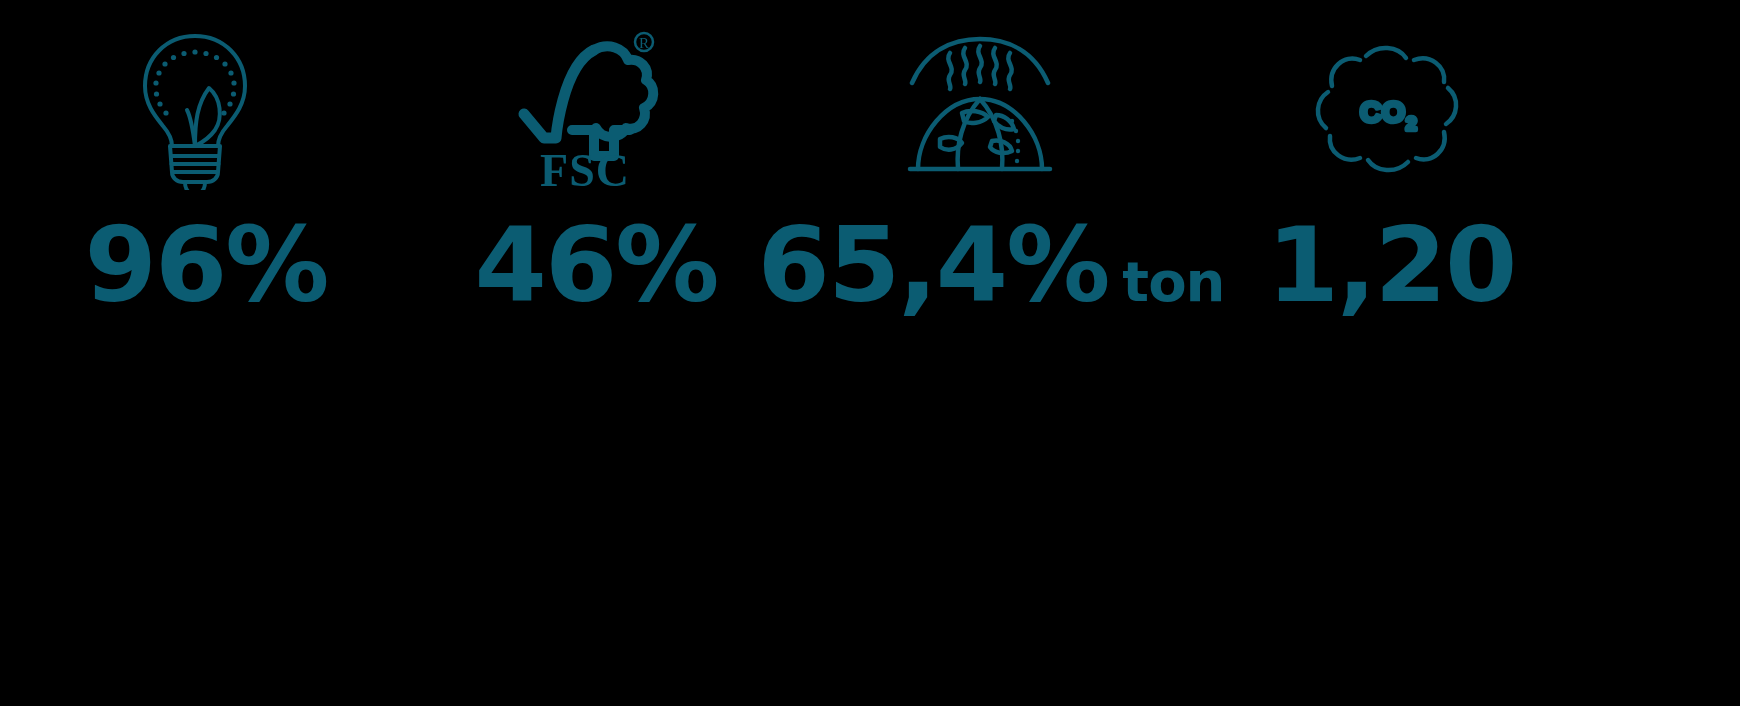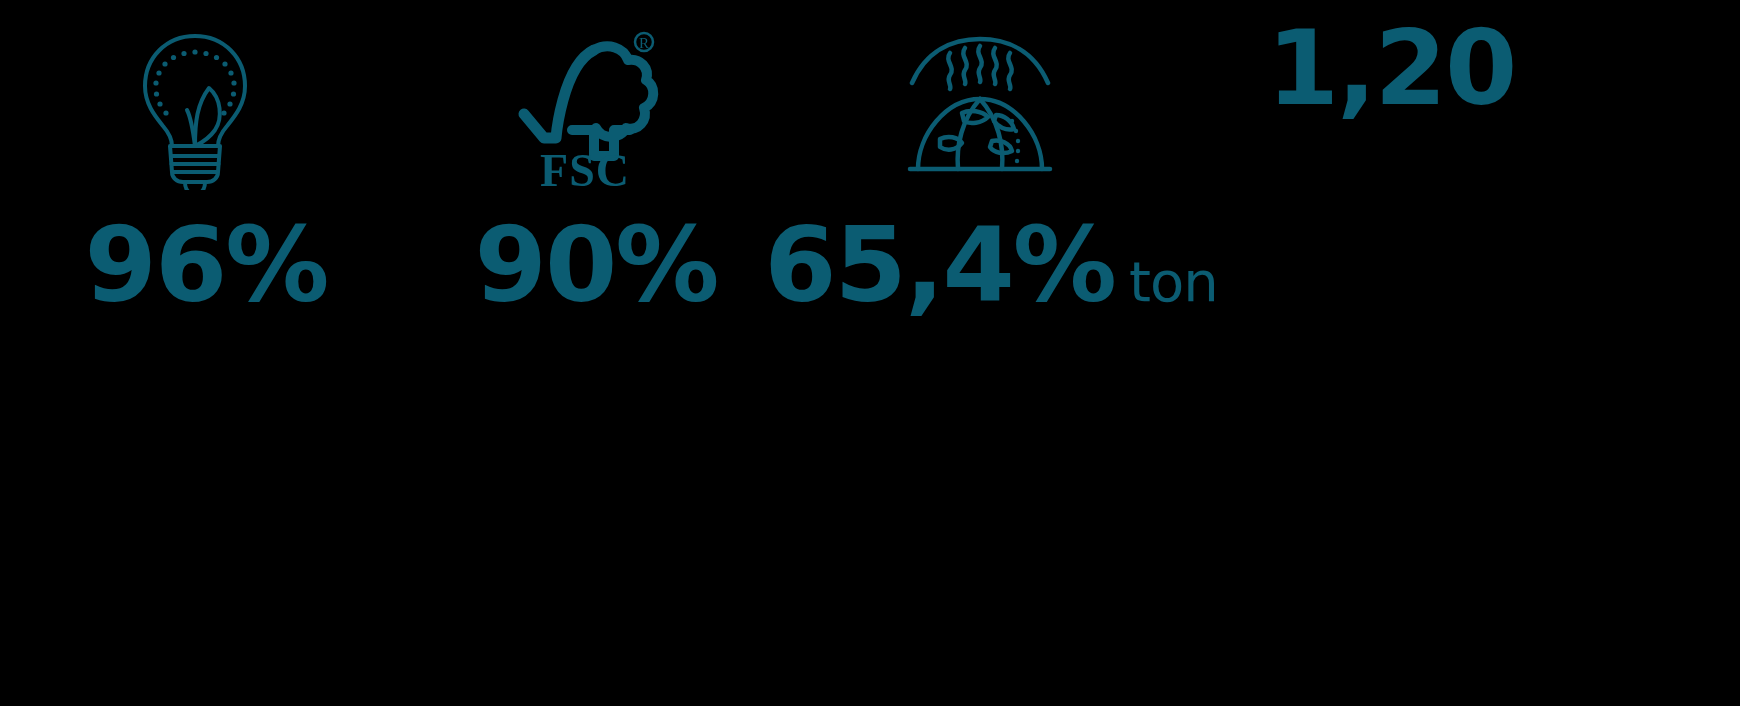--- a/index.html
+++ b/index.html
@@ -72,21 +72,21 @@
     font-family: "DejaVu Sans", sans-serif;
     font-weight: bold;
     font-size: 104px;
     line-height: 1;
     letter-spacing: -2px;
     color: #0b5c72;
   }
 
   .stat-unit {
     font-family: "DejaVu Sans", sans-serif;
-    font-weight: normal;
+    font-weight: bold;
     font-size: 56px;
     line-height: 1;
     color: #0b5c72;
     margin-left: 14px;
     letter-spacing: -1px;
   }
 
   .fsc-text {
     font-family: "Liberation Serif", serif;
     font-weight: bold;
@@ -199,21 +199,21 @@
 
           <g>
             <circle cx="134" cy="12" r="9" stroke="#0b5c72" stroke-width="2.5" fill="none"></circle>
             <text class="reg-text" x="134" y="17.5" text-anchor="middle">R</text>
           </g>
 
           <text class="fsc-text" x="75" y="156" text-anchor="middle">FSC</text>
         </svg>
       </div>
       <div class="value-wrap">
-        <span class="stat-value">90%</span>
+        <span class="stat-value">46%</span>
       </div>
     </div>
 
     <div class="stat-col c3">
       <div class="icon-wrap">
         <svg width="160" height="150" viewBox="0 0 160 150" fill="none" stroke="#0b5c72" stroke-width="4.5" stroke-linecap="round" stroke-linejoin="round">
 
           <path d="M12 48 C 26 16 52 4 80 4 C 108 4 134 16 148 48"></path>
 
           <path d="M50 18 C 44 26 56 32 50 40 C 46 46 52 50 50 54"></path>
@@ -243,20 +243,36 @@
           </g>
         </svg>
       </div>
       <div class="value-wrap">
         <span class="stat-value">65,4%</span>
         <span class="stat-unit">ton</span>
       </div>
     </div>
 
     <div class="stat-col c4">
+      <div class="icon-wrap">
+        <svg width="165" height="140" viewBox="0 0 165 140" fill="none" stroke="#0b5c72" stroke-width="4.5" stroke-linecap="round" stroke-linejoin="round">
+
+          <path d="M34 46 C 30 28 46 14 62 20"></path>
+          <path d="M68 16 C 80 4 100 6 108 18"></path>
+          <path d="M116 20 C 132 14 148 26 146 42"></path>
+          <path d="M150 48 C 162 58 160 76 148 84"></path>
+          <path d="M146 92 C 150 110 134 124 118 118"></path>
+          <path d="M110 122 C 98 134 78 132 70 120"></path>
+          <path d="M62 118 C 46 124 30 112 32 96"></path>
+          <path d="M28 88 C 16 78 18 60 30 52"></path>
+
+          <text class="co2-text" x="62" y="82">CO</text>
+          <text class="co2-sub" x="108" y="90">2</text>
+        </svg>
+      </div>
       <div class="value-wrap">
         <span class="stat-value">1,20</span>
       </div>
     </div>
 
   </div>
 
   <div class="lower-blank"></div>
 </div>
 

